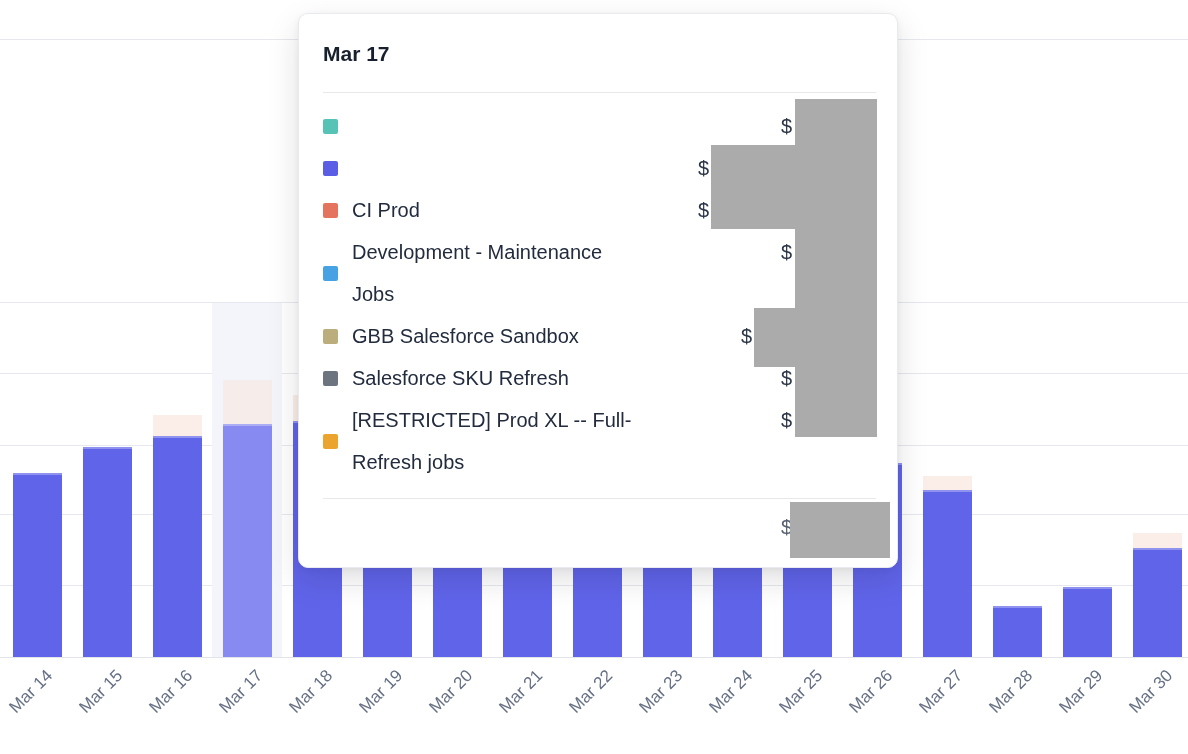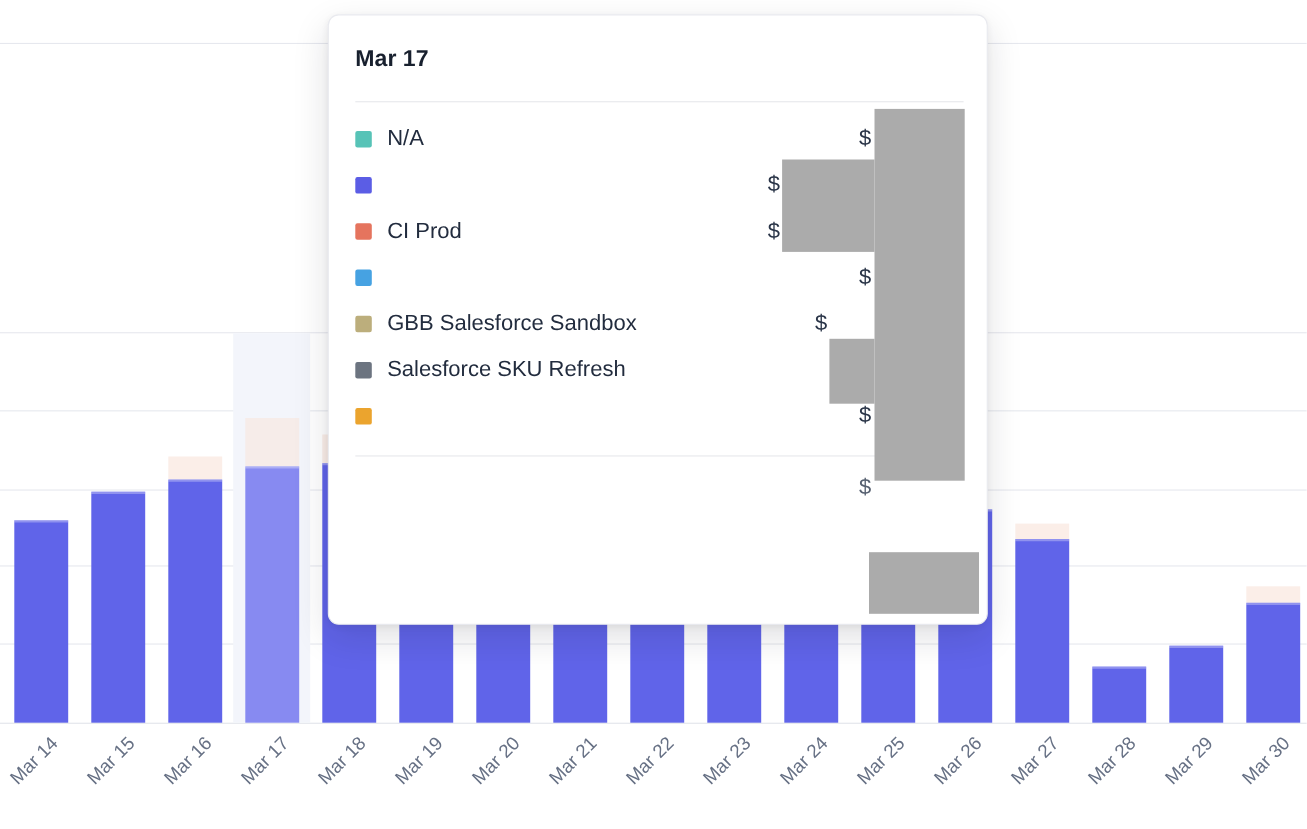--- a/index.html
+++ b/index.html
@@ -95,48 +95,51 @@
       <span class="xlabel" style="right: 25px;">Mar 30</span>
     </div>
 </div>
 
 <div id="tooltip">
   <div class="tt-title">Mar 17</div>
   <div class="tt-div"></div>
   <div id="tt-rows">
       <div class="tt-row">
         <div class="sq" style="background: rgb(87, 195, 183);"></div>
-        <div class="tt-lbl">N/A</div>
         <div class="tt-val" style="padding-right: 84px;">$</div>
       </div>
       <div class="tt-row">
         <div class="sq" style="background: rgb(91, 93, 229);"></div>
         <div class="tt-val" style="padding-right: 167px;">$</div>
       </div>
       <div class="tt-row">
         <div class="sq" style="background: rgb(229, 116, 94);"></div>
         <div class="tt-lbl">CI Prod</div>
         <div class="tt-val" style="padding-right: 167px;">$</div>
       </div>
       <div class="tt-row">
         <div class="sq" style="background: rgb(70, 162, 226);"></div>
+        <div class="tt-lbl">Development - Maintenance
+Jobs</div>
         <div class="tt-val" style="padding-right: 84px;">$</div>
       </div>
       <div class="tt-row">
         <div class="sq" style="background: rgb(188, 174, 124);"></div>
         <div class="tt-lbl">GBB Salesforce Sandbox</div>
         <div class="tt-val" style="padding-right: 124px;">$</div>
       </div>
       <div class="tt-row">
         <div class="sq" style="background: rgb(108, 116, 128);"></div>
         <div class="tt-lbl">Salesforce SKU Refresh</div>
         <div class="tt-val" style="padding-right: 84px;">$</div>
       </div>
       <div class="tt-row">
         <div class="sq" style="background: rgb(235, 164, 46);"></div>
+        <div class="tt-lbl">[RESTRICTED] Prod XL -- Full-
+Refresh jobs</div>
         <div class="tt-val" style="padding-right: 84px;">$</div>
       </div>
     </div>
   <div class="tt-div2"></div>
   <div id="tt-total">
     <span class="tt-val" style="padding-right: 84px;">$</span>
   </div>
   <div id="redactions">
       <div class="redaction" style="left: 496px; top: 85px; width: 82px; height: 338px; background: rgb(171, 171, 171);"></div>
       <div class="redaction" style="left: 412px; top: 131px; width: 84px; height: 84px; background: rgb(171, 171, 171);"></div>

